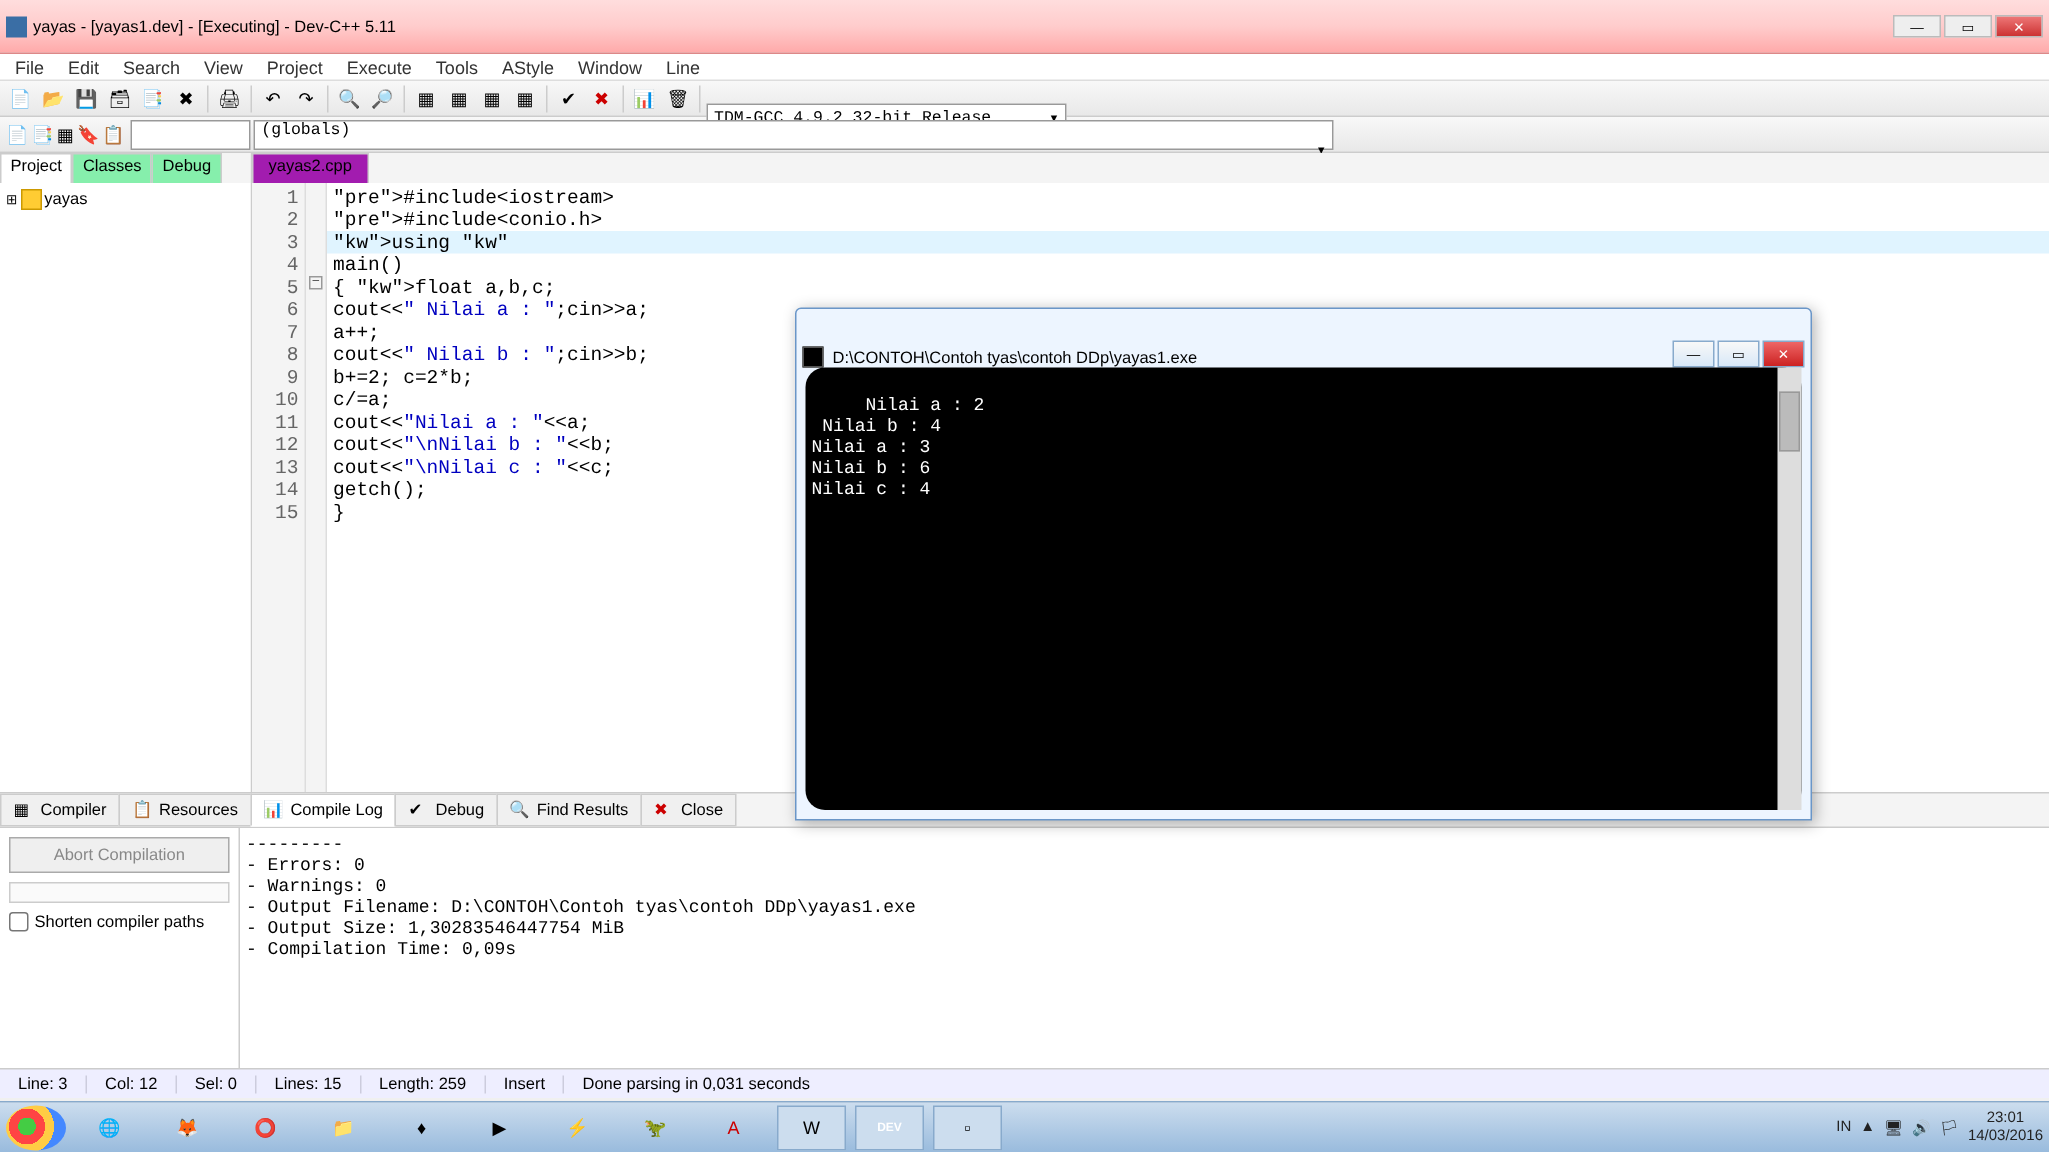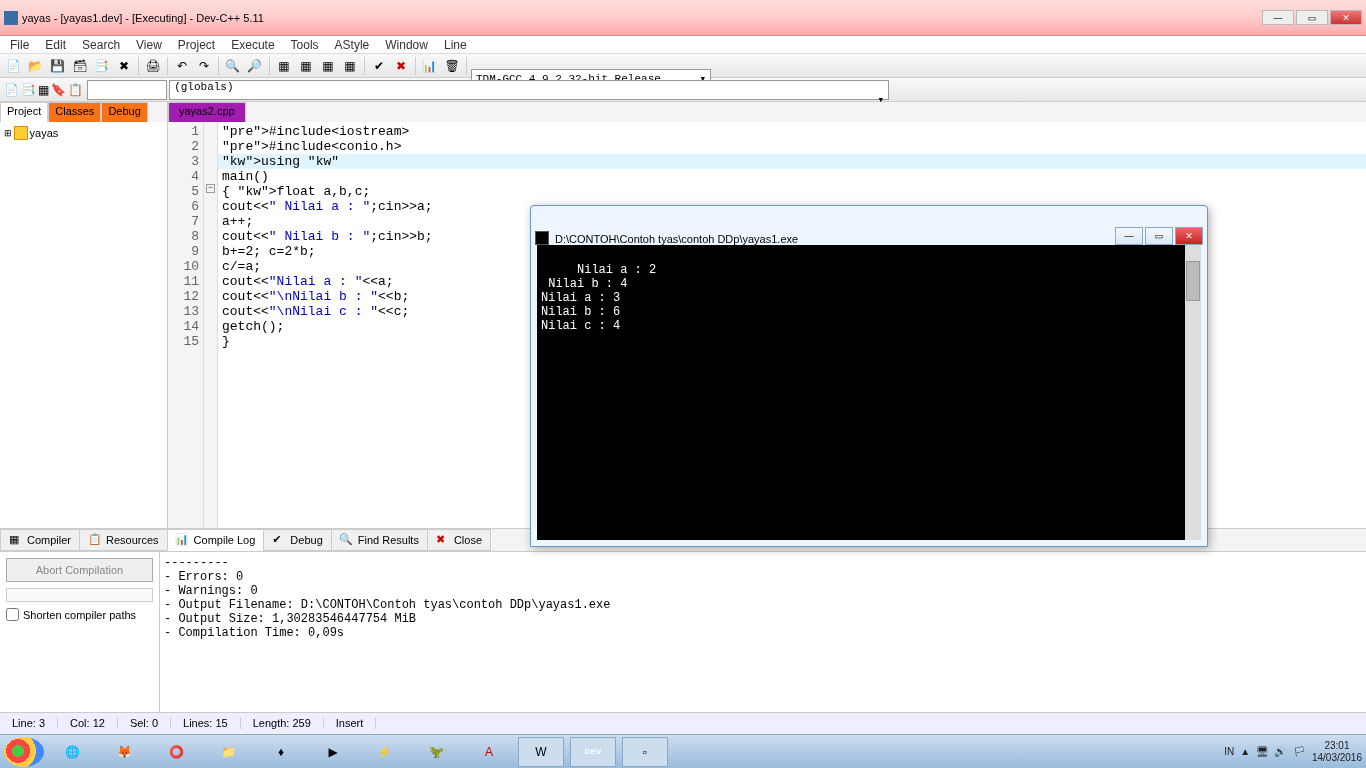--- a/index.html
+++ b/index.html
@@ -14,21 +14,21 @@
 .toolbar { height: 24px; background: linear-gradient(#f8f8f8, #e8e8e8); border-bottom: 1px solid #ccc; display: flex; align-items: center; padding: 0 4px; gap: 2px; }
 .toolbar .tb-btn { width: 20px; height: 20px; border: 1px solid transparent; display: inline-flex; align-items: center; justify-content: center; font-size: 12px; cursor: default; }
 .toolbar .sep { width: 1px; height: 18px; background: #ccc; margin: 0 2px; }
 .toolbar .compiler-combo { height: 20px; width: 240px; border: 1px solid #999; background: #fff; padding: 0 4px; font-family: "Courier New", monospace; font-size: 11px; display: flex; align-items: center; margin-top: 26px; }
 .toolbar2 { height: 24px; background: linear-gradient(#f8f8f8, #e8e8e8); border-bottom: 1px solid #ccc; display: flex; align-items: center; padding: 0 4px; gap: 2px; }
 .toolbar2 .goto-combo { height: 20px; width: 80px; border: 1px solid #999; background: #fff; }
 .toolbar2 .globals-combo { height: 20px; width: 720px; border: 1px solid #999; background: #fff; padding: 0 4px; font-family: "Courier New", monospace; font-size: 11px; display: flex; align-items: flex-start; flex-direction: column; }
 .main { display: flex; height: 426px; background: #fff; }
 .sidepanel { width: 168px; border-right: 1px solid #ccc; display: flex; flex-direction: column; }
 .sidepanel .tabs { display: flex; height: 20px; background: #f4f4f4; }
-.sidepanel .tab { padding: 2px 6px; border: 1px solid #ccc; border-bottom: none; background: #f97316; font-size: 11px; cursor: default; }
+.sidepanel .tab { padding: 2px 6px; border: 1px solid #ccc; border-bottom: none; background: #86efac; font-size: 11px; cursor: default; }
 .sidepanel .tab.active { background: #fff; }
 .sidepanel .tree { flex: 1; padding: 4px; font-size: 11px; background: #fff; }
 .sidepanel .tree-item { display: flex; align-items: center; gap: 2px; }
 .sidepanel .tree-item .expand { font-size: 9px; }
 .sidepanel .tree-item .proj-icon { width: 14px; height: 14px; background: #fc3; border: 1px solid #c90; }
 .editor-area { flex: 1; display: flex; flex-direction: column; }
 .editor-tabs { height: 20px; background: #f4f4f4; display: flex; }
 .editor-tab { padding: 2px 10px; border: 1px solid #ccc; border-bottom: none; background: #a21caf; font-size: 11px; cursor: default; }
 .editor { flex: 1; display: flex; font-family: Consolas, "Courier New", monospace; font-size: 13px; overflow: hidden; background: #fff; line-height: 15px; }
 .gutter { width: 36px; background: #f4f4f4; text-align: right; padding: 2px 4px 2px 0; color: #666; border-right: 1px solid #ddd; }
@@ -56,21 +56,21 @@
 .taskbar .spacer { flex: 1; }
 .taskbar .tray { display: flex; align-items: center; gap: 6px; font-size: 10px; color: #222; }
 .taskbar .clock { text-align: center; line-height: 12px; }
 
 .console-win { position: absolute; left: 530px; top: 205px; width: 678px; height: 342px; background: #edf5ff; border: 1px solid #6a96c8; box-shadow: 2px 2px 10px rgba(0,0,0,0.3); display: flex; flex-direction: column; border-radius: 4px 4px 0 0; }
 .console-title { height: 39px; display: flex; align-items: flex-end; padding: 0 4px; font-size: 11px; }
 .console-title .cmd-icon { width: 14px; height: 14px; background: #000; border: 1px solid #555; margin-right: 6px; }
 .console-title .spacer { flex: 1; }
 .console-title .cbtn { width: 28px; height: 18px; margin-left: 2px; background: linear-gradient(#f8f8f8, #d8e8f8); border: 1px solid #8ac; font-size: 9px; display: flex; align-items: center; justify-content: center; }
 .console-title .cbtn.close { background: linear-gradient(#e66, #c22); color: #fff; }
-.console-body { flex: 1; margin: 0 6px 6px 6px; background: #000; color: #fff; font-family: "Lucida Console", "Courier New", monospace; font-size: 12px; padding: 4px; white-space: pre; position: relative; }
+.console-body { flex: 1; margin: 0 6px 6px 6px; background: #000; color: #fff; font-family: "Lucida Console", "Courier New", monospace; font-size: 12px; padding: 4px; white-space: pre; position: relative; border-radius: 13px; }
 .console-body .scroll { position: absolute; right: 0; top: 0; bottom: 0; width: 16px; background: #ddd; }
 .console-body .scroll .thumb { width: 14px; height: 40px; background: #bbb; margin: 16px auto 0; border: 1px solid #999; }
 </style>
 </head>
 <body>
 
 <div class="titlebar">
   <span class="app-icon"></span>
   <span>yayas - [yayas1.dev] - [Executing] - Dev-C++ 5.11</span>
   <span class="spacer"></span>
@@ -242,20 +242,21 @@
 - Compilation Time: 0,09s</div>
 </div>
 
 <div class="statusbar">
   <div class="cell">Line:   3</div>
   <div class="cell">Col:   12</div>
   <div class="cell">Sel:   0</div>
   <div class="cell">Lines:   15</div>
   <div class="cell">Length:  259</div>
   <div class="cell">Insert</div>
+  <div class="cell" style="flex:1;border-right:none">Done parsing in 0,031 seconds</div>
 </div>
 
 <div class="taskbar">
   <div class="start"></div>
   <div class="tb-app">🌐</div>
   <div class="tb-app">🦊</div>
   <div class="tb-app">⭕</div>
   <div class="tb-app">📁</div>
   <div class="tb-app">♦</div>
   <div class="tb-app">▶</div>

